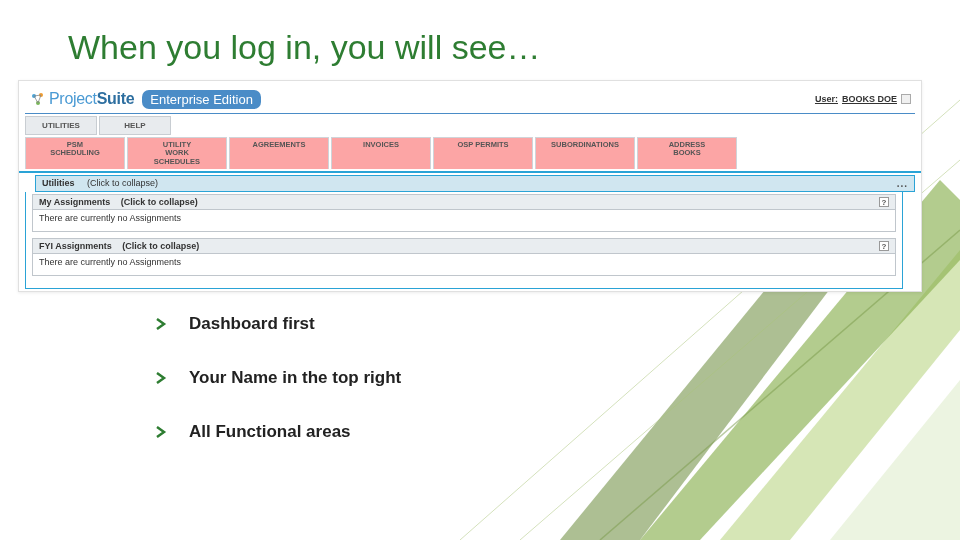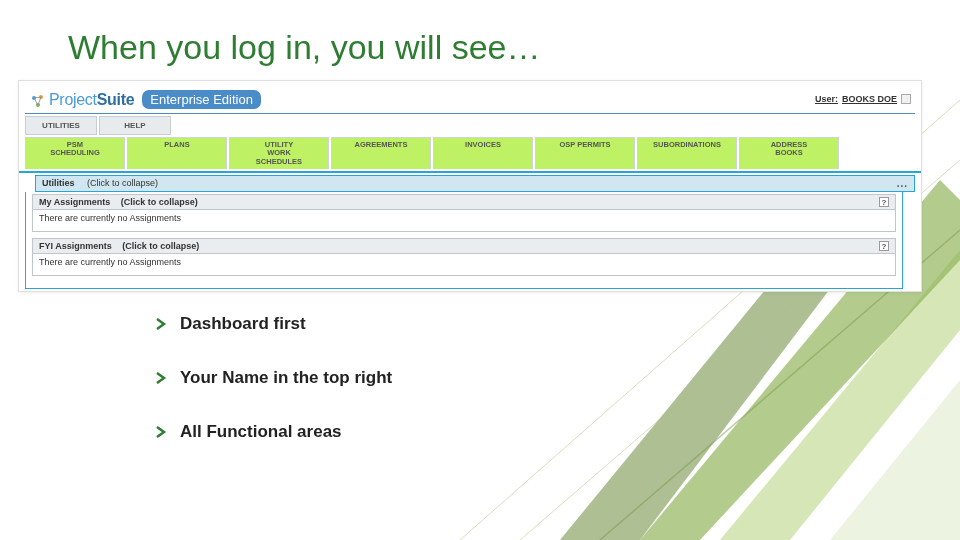--- a/index.html
+++ b/index.html
@@ -32,21 +32,21 @@
     box-shadow: 0 1px 3px rgba(0,0,0,0.08);
     font-family: Arial, sans-serif;
   }
   .app-header {
     display: flex;
     align-items: center;
     justify-content: space-between;
     padding: 6px 10px 0 10px;
     height: 30px;
   }
-  .logo-wrap { display: flex; align-items: flex-end; gap: 4px; }
+  .logo-wrap { display: flex; align-items: center; gap: 4px; }
   .logo-icon {
     width: 16px; height: 16px;
     display: inline-flex; align-items: center; justify-content: center;
   }
   .logo-text { font-size: 16px; font-weight: 400; color: #4a9ad4; letter-spacing: -0.3px; }
   .logo-text .bold { color: #2e6fa0; font-weight: 700; }
   .edition-badge {
     background: #4a8cc7;
     color: #fff;
     font-size: 13px;
@@ -75,21 +75,21 @@
     width: 72px;
     text-align: center;
   }
   .subtabs-row {
     display: flex;
     gap: 2px;
     padding: 0 6px 2px 6px;
     border-bottom: 2px solid #2aa3d6;
   }
   .subtab {
-    background: #bef264;
+    background: #fca5a5;
     border: 1px solid #cfd4d9;
     border-bottom: none;
     font-size: 7.5px;
     font-weight: 700;
     color: #555;
     padding: 3px 0;
     width: 100px;
     text-align: center;
     line-height: 1.1;
   }
@@ -145,21 +145,21 @@
   .dots { font-size: 10px; color: #555; letter-spacing: 1px; }
   .bullets {
     position: absolute;
     left: 155px;
     top: 314px;
     width: 700px;
   }
   .bullet-item {
     display: flex;
     align-items: center;
-    gap: 13px;
+    gap: 22px;
     margin-bottom: 34px;
     font-size: 17px;
     color: #222;
     font-weight: 600;
     font-family: "Trebuchet MS", sans-serif;
   }
   .bullet-marker { width: 12px; height: 12px; flex-shrink: 0; }
 </style>
 </head>
 <body>
@@ -202,21 +202,20 @@
   </div>
   <div class="header-rule"></div>
 
   <div class="menu-row">
     <div class="menu-item">UTILITIES</div>
     <div class="menu-item">HELP</div>
   </div>
 
   <div class="subtabs-row">
     <div class="subtab" style="white-space: pre-line;">PSM<br>SCHEDULING</div>
-    <div class="subtab">PLANS</div>
     <div class="subtab" style="white-space: pre-line;">UTILITY<br>WORK<br>SCHEDULES</div>
     <div class="subtab">AGREEMENTS</div>
     <div class="subtab">INVOICES</div>
     <div class="subtab">OSP PERMITS</div>
     <div class="subtab">SUBORDINATIONS</div>
     <div class="subtab" style="white-space: pre-line;">ADDRESS<br>BOOKS</div>
   </div>
 
   <div class="panel-bar">
     <span>

